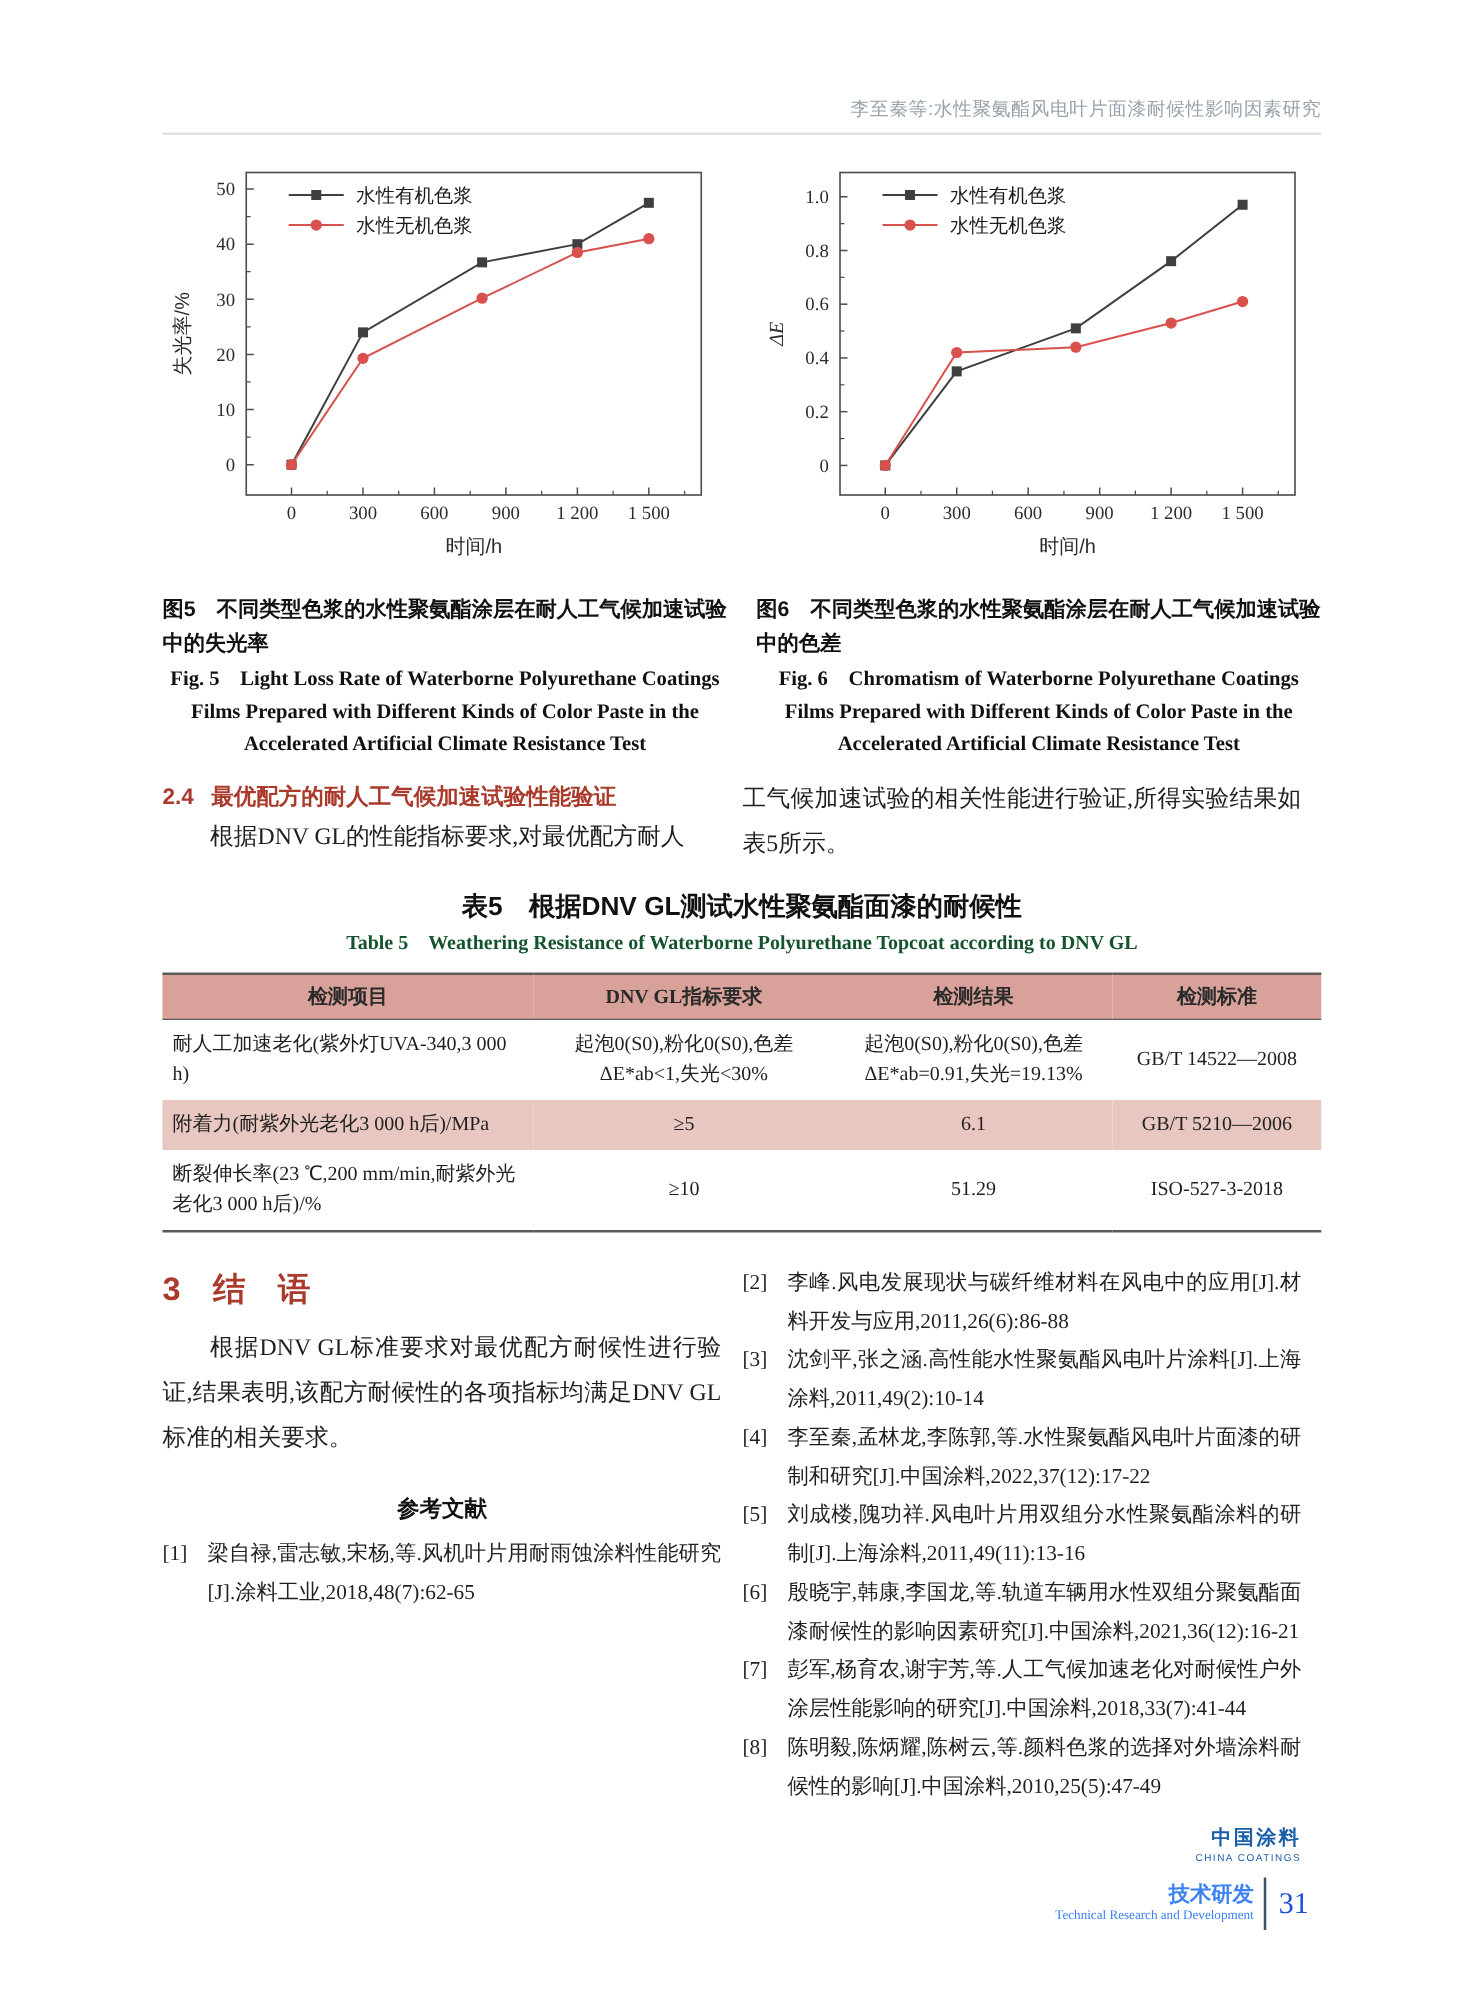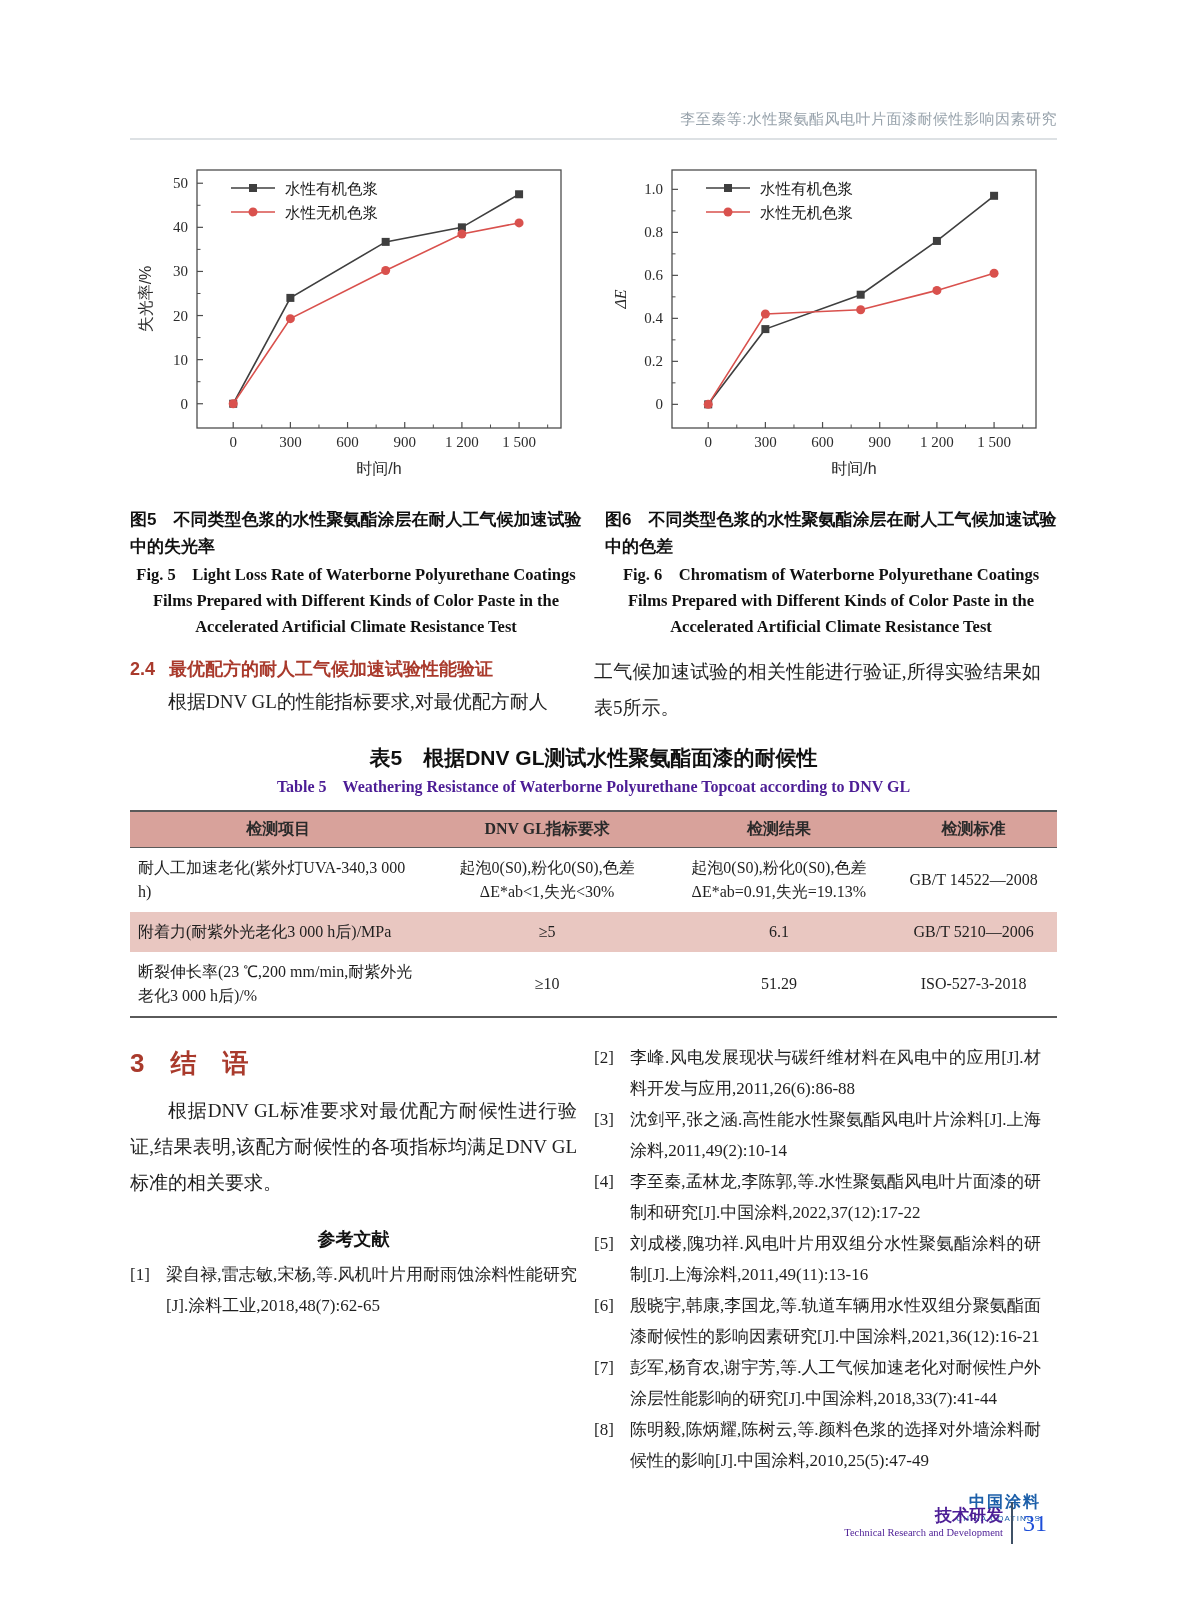--- a/index.html
+++ b/index.html
@@ -1,17 +1,17 @@
 <!DOCTYPE html>
 <html><head>
 <meta charset="utf-8">
 <style>
   html,body{margin:0;padding:0;background:#ffffff;}
   .page{position:relative;width:1187px;height:1600px;box-sizing:border-box;
-        padding:110px 130px 0 130px;background:#fff;overflow:hidden;
+        padding:78px 130px 0 130px;background:#fff;overflow:hidden;
         font-family:"Liberation Serif",serif;color:#1f1f1f;}
   
   .running-head{text-align:right;font-size:15px;color:#97a2ab;
         font-family:"Liberation Sans",sans-serif;letter-spacing:.5px;}
   .head-rule{border:none;border-top:2px solid #dde1e4;margin:9px 0 0 0;}
   
   .figures-row{display:flex;justify-content:space-between;margin-top:16px;}
   .fig{width:452px;}
   .fig svg{display:block;margin:0 auto;}
   .cap-zh{margin-top:20px;text-align:left;font-weight:bold;font-size:17px;line-height:27px;
@@ -25,21 +25,21 @@
   .sec24-heading{font-family:"Liberation Sans",sans-serif;font-weight:bold;
         font-size:18px;color:#a93a2c;line-height:30px;}
   .sec24-heading .num{margin-right:14px;}
   .body-par{font-size:19px;line-height:36px;text-align:justify;margin:0;}
   .indent{text-indent:2em;}
   
   .table-block{margin-top:18px;}
   .tbl-title-zh{text-align:center;font-weight:bold;font-size:21px;line-height:28px;
         font-family:"Liberation Sans",sans-serif;color:#111;}
   .tbl-title-en{text-align:center;font-weight:bold;font-size:16px;line-height:26px;
-        font-family:"Liberation Serif",serif;color:#4c1d95;margin-top:2px;}
+        font-family:"Liberation Serif",serif;color:#14532d;margin-top:2px;}
   table.dnv{width:100%;border-collapse:collapse;margin-top:10px;
         border-top:2px solid #5a5a5a;border-bottom:2px solid #5a5a5a;font-size:16px;}
   table.dnv th{background:#d8a29b;font-weight:bold;padding:7px 4px;color:#2a2a2a;
         border-bottom:1.5px solid #5a5a5a;}
   table.dnv td{padding:8px 8px;vertical-align:middle;text-align:center;line-height:24px;}
   table.dnv td.left{text-align:left;}
   table.dnv tr.alt td{background:#e9c7c1;}
   
   .bottom-cols{margin-top:24px;}
   .sec3-heading{font-family:"Liberation Sans",sans-serif;font-weight:bold;
@@ -48,21 +48,21 @@
         font-size:18px;margin:26px 0 8px 0;color:#111;}
   .ref{display:flex;font-size:17px;line-height:31px;text-align:justify;}
   .ref .num{flex:0 0 36px;}
   .ref .txt{flex:1;}
   
   .logo{margin-top:16px;text-align:right;color:#1c5fa9;}
   .logo-zh{font-family:"Liberation Sans",sans-serif;font-weight:bold;font-size:16px;letter-spacing:2px;}
   .logo-en{font-family:"Liberation Sans",sans-serif;font-size:8px;letter-spacing:1.2px;margin-top:1px;}
   
   .footer{position:absolute;top:1502px;right:140px;display:flex;align-items:center;}
-  .footer-txt{text-align:right;color:#4c1d95;}
+  .footer-txt{text-align:right;color:#3b82f6;}
   .footer-zh{font-family:"Liberation Sans",sans-serif;font-weight:bold;font-size:17px;line-height:20px;}
   .footer-en{font-family:"Liberation Serif",serif;font-size:10.5px;line-height:14px;}
   .footer-bar{width:2px;height:42px;background:#3f5166;margin:0 10px 0 8px;}
   .footer-page{font-family:"Liberation Serif",serif;font-size:24px;color:#1d4ed8;}
 </style>
 </head>
 <body>
 
 <div class="page">
 

